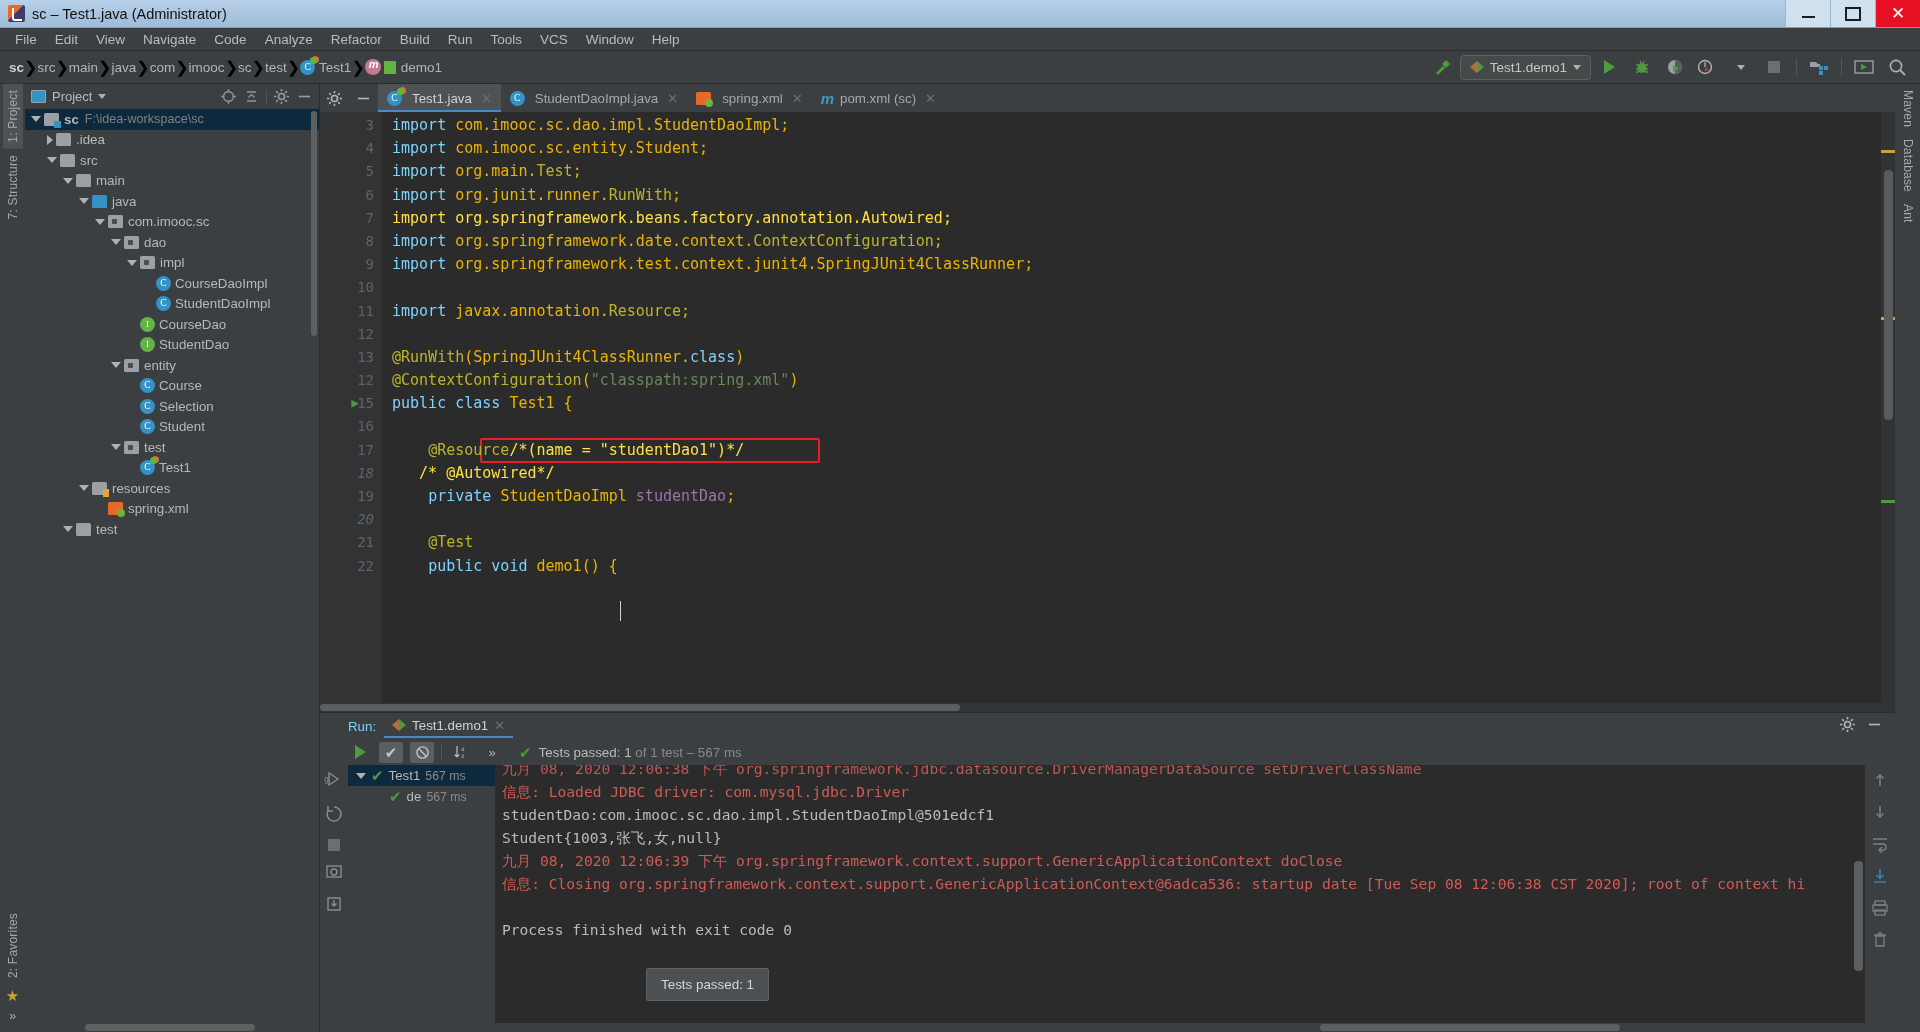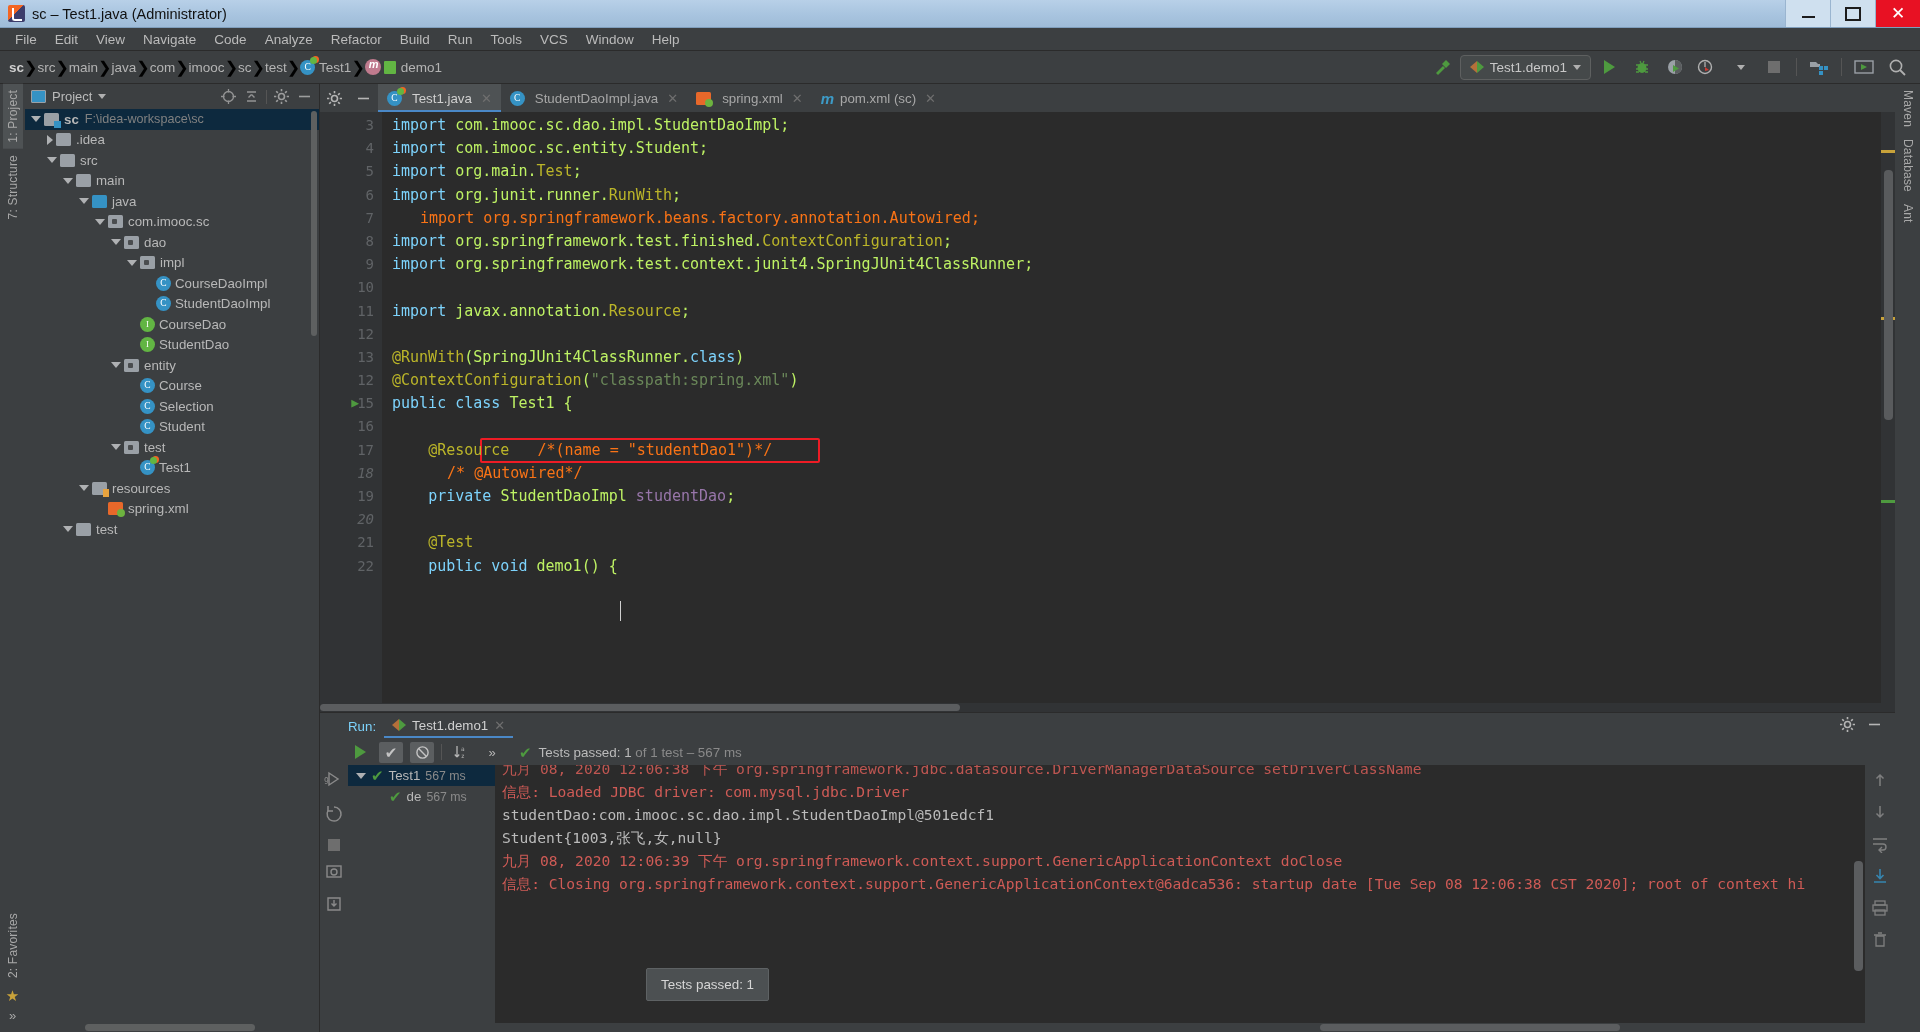--- a/index.html
+++ b/index.html
@@ -145,23 +145,23 @@
   #edwrap { flex:1; display:flex; background:#2b2b2b; min-height:0; position:relative; }
   #gutter { width: 62px; background:#313335; flex:none; text-align:right; padding-top:2px; position:relative;}
   .gln { height:23.2px; font-size:14px; color:#606366; padding-right:8px; line-height:23.2px;
          font-family:"DejaVu Sans Mono",monospace;}
   #code { flex:1; position:relative; overflow:hidden; padding-top:2px; }
   .cl { height:23.2px; line-height:23.2px; font-size:15px; white-space:pre;
         font-family:"DejaVu Sans Mono",monospace; padding-left:10px; }
   .k  { color:#7dd3fc; }         
   .an { color:#bbb529; }         
   .s  { color:#6a8759; }         
-  .cm { color:#f97316;margin-left:28px; }
+  .cm { color:#fde047; }
   .fl { color:#9876aa; }
-  .tx { color:#bef264; }
+  .tx { color:#eab308; }
   #hlbox {
     position:absolute; left:98px; top:302px; width:340px; height:25px;
     border:2px solid #ee1c25; border-radius:2px; pointer-events:none;
   }
   #ed-right { width: 14px; background:#313335; position:relative; flex:none; }
   #ed-scroll { position:absolute; right:2px; top:58px; width:9px; height:250px; background:#595b5d; border-radius:4px;}
   .mark-stripe{position:absolute;right:0;width:14px;height:3px;}
   #ed-hscroll { height:9px; background:#313335; position:relative;}
   #ed-hscroll .thumb{position:absolute;left:0;top:1px;width:640px;height:7px;background:#5b5d5f;border-radius:4px;}
 
@@ -550,21 +550,21 @@
           <div class="gln" style="position: relative;">21</div>
           <div class="gln" style="position: relative;">22</div>
         </div>
       <div id="code">
         <div id="hlbox" style="top: 325.8px;"></div>
       <div class="cl" style="position: relative;"><span class="k">import </span><span class="tx">com.imooc.sc.dao.impl.StudentDaoImpl;</span></div>
           <div class="cl" style="position: relative;"><span class="k">import </span><span class="tx">com.imooc.sc.entity.Student;</span></div>
           <div class="cl" style="position: relative;"><span class="k">import </span><span class="tx">org.main.</span><span class="an">Test</span><span class="tx">;</span></div>
           <div class="cl" style="position: relative;"><span class="k">import </span><span class="tx">org.junit.runner.</span><span class="an">RunWith</span><span class="tx">;</span></div>
           <div class="cl" style="position: relative;"><span class="cm">import org.springframework.beans.factory.annotation.Autowired;</span></div>
-          <div class="cl" style="position: relative;"><span class="k">import </span><span class="tx">org.springframework.test.finished.</span><span class="an">ContextConfiguration</span><span class="tx">;</span></div>
+          <div class="cl" style="position: relative;"><span class="k">import </span><span class="tx">org.springframework.date.context.</span><span class="an">ContextConfiguration</span><span class="tx">;</span></div>
           <div class="cl" style="position: relative;"><span class="k">import </span><span class="tx">org.springframework.test.context.junit4.SpringJUnit4ClassRunner;</span></div>
           <div class="cl" style="position: relative;"></div>
           <div class="cl" style="position: relative;"><span class="k">import </span><span class="tx">javax.annotation.</span><span class="an">Resource</span><span class="tx">;</span></div>
           <div class="cl" style="position: relative;"></div>
           <div class="cl" style="position: relative;"><span class="an">@RunWith</span><span class="tx">(SpringJUnit4ClassRunner.</span><span class="k">class</span><span class="tx">)</span></div>
           <div class="cl" style="position: relative;"><span class="an">@ContextConfiguration</span><span class="tx">(</span><span class="s">"classpath:spring.xml"</span><span class="tx">)</span></div>
           <div class="cl" style="position: relative;"><span class="k">public class </span><span class="tx">Test1 {</span></div>
           <div class="cl" style="position: relative;"></div>
           <div class="cl" style="position: relative;"><span class="tx">    </span><span class="an">@Resource</span><span class="cm">/*(name = "studentDao1")*/</span></div>
           <div class="cl" style="position: relative;"><span class="tx">   </span><span class="cm">/* @Autowired*/</span></div>
@@ -683,20 +683,21 @@
 
         <div id="console">
           <div id="console-lines">
               <div class="coline cred" style="margin-top: -14px; opacity: 0.9;">九月 08, 2020 12:06:38 下午 org.springframework.jdbc.datasource.DriverManagerDataSource setDriverClassName</div>
               <div class="coline cred">信息: Loaded JDBC driver: com.mysql.jdbc.Driver</div>
               <div class="coline cwht">studentDao:com.imooc.sc.dao.impl.StudentDaoImpl@501edcf1</div>
               <div class="coline cwht">Student{1003,张飞,女,null}</div>
               <div class="coline cred">九月 08, 2020 12:06:39 下午 org.springframework.context.support.GenericApplicationContext doClose</div>
               <div class="coline cred">信息: Closing org.springframework.context.support.GenericApplicationContext@6adca536: startup date [Tue Sep 08 12:06:38 CST 2020]; root of context hi</div>
               <div class="coline cwht"></div>
+              <div class="coline cwht">Process finished with exit code 0</div>
             </div>
           <div id="console-scroll"></div>
           <div id="toast">Tests passed: 1</div>
         </div>
 
         <div id="con-rail">
           <span class="ri">
             <svg width="18" height="18" viewBox="0 0 18 18">
                 <path d="M9 15V4M5.5 7.5 L9 4 L12.5 7.5" stroke="#8a8a8a" stroke-width="1.5" fill="none"></path>
               </svg>

